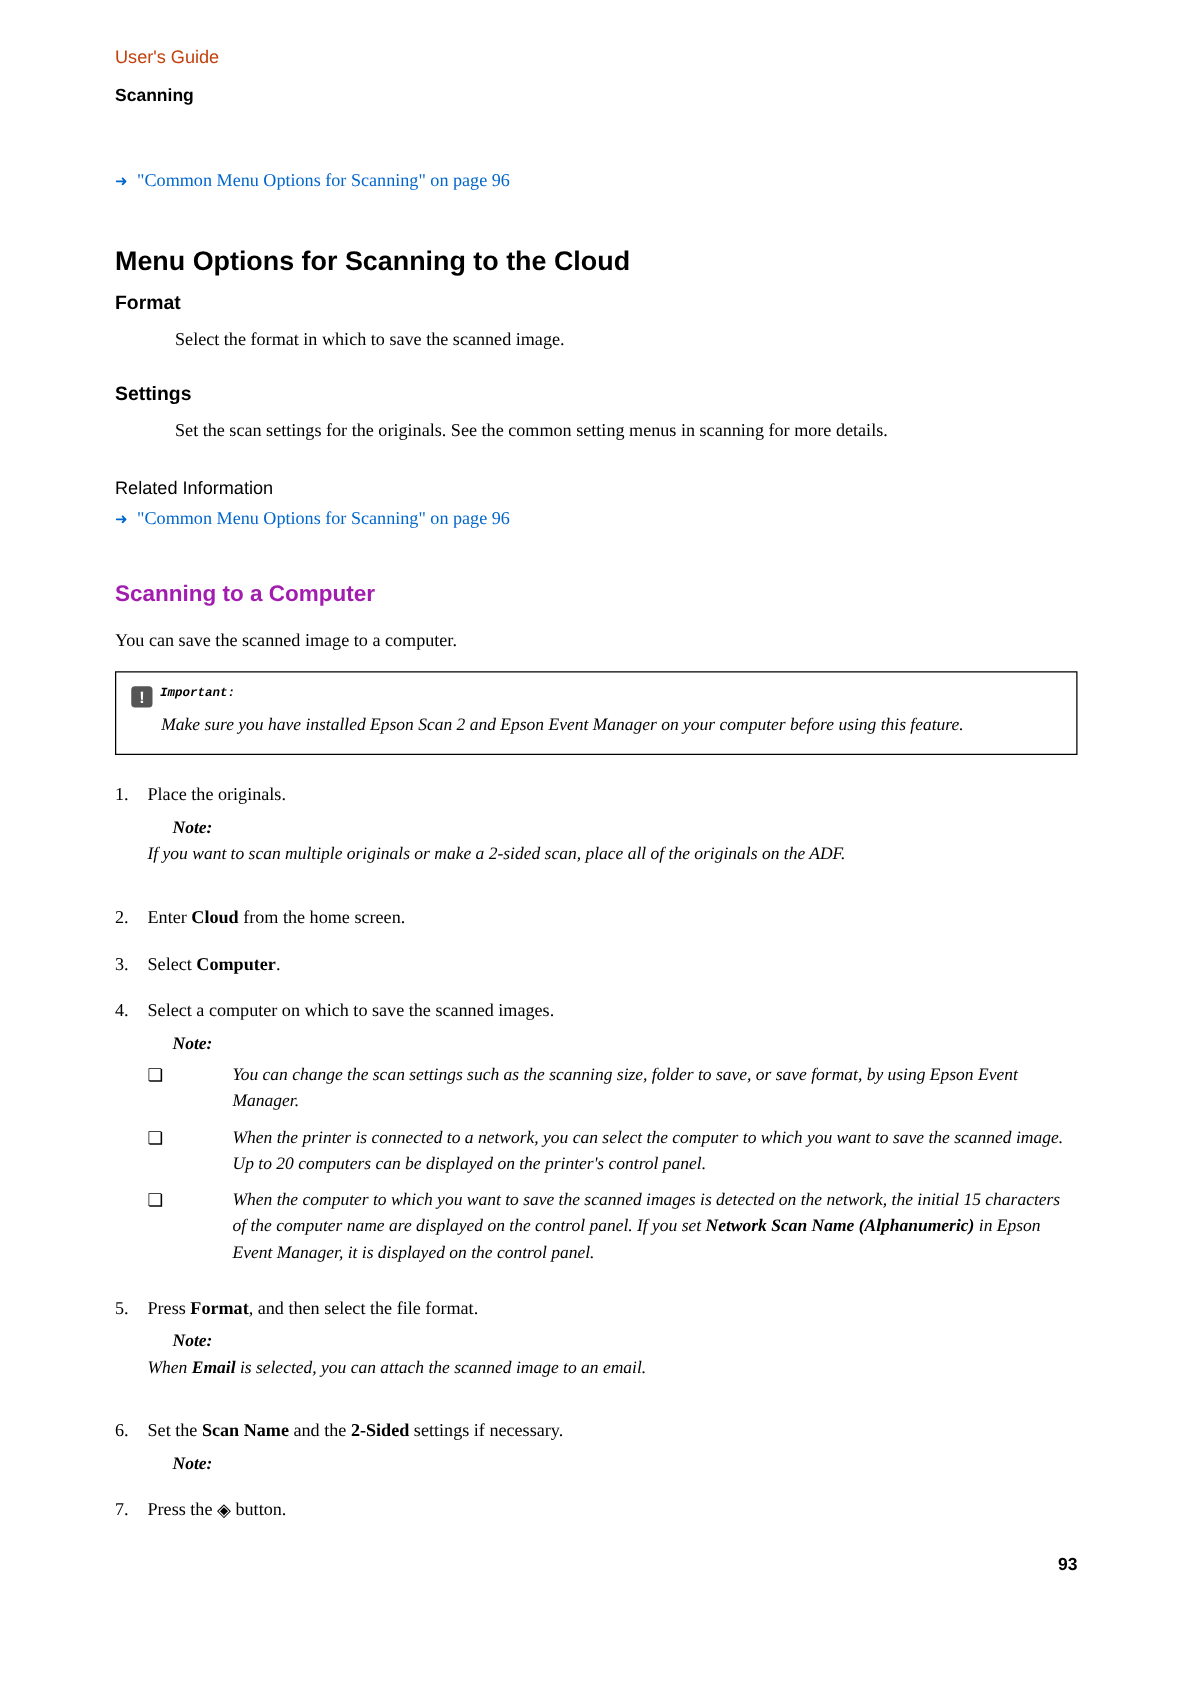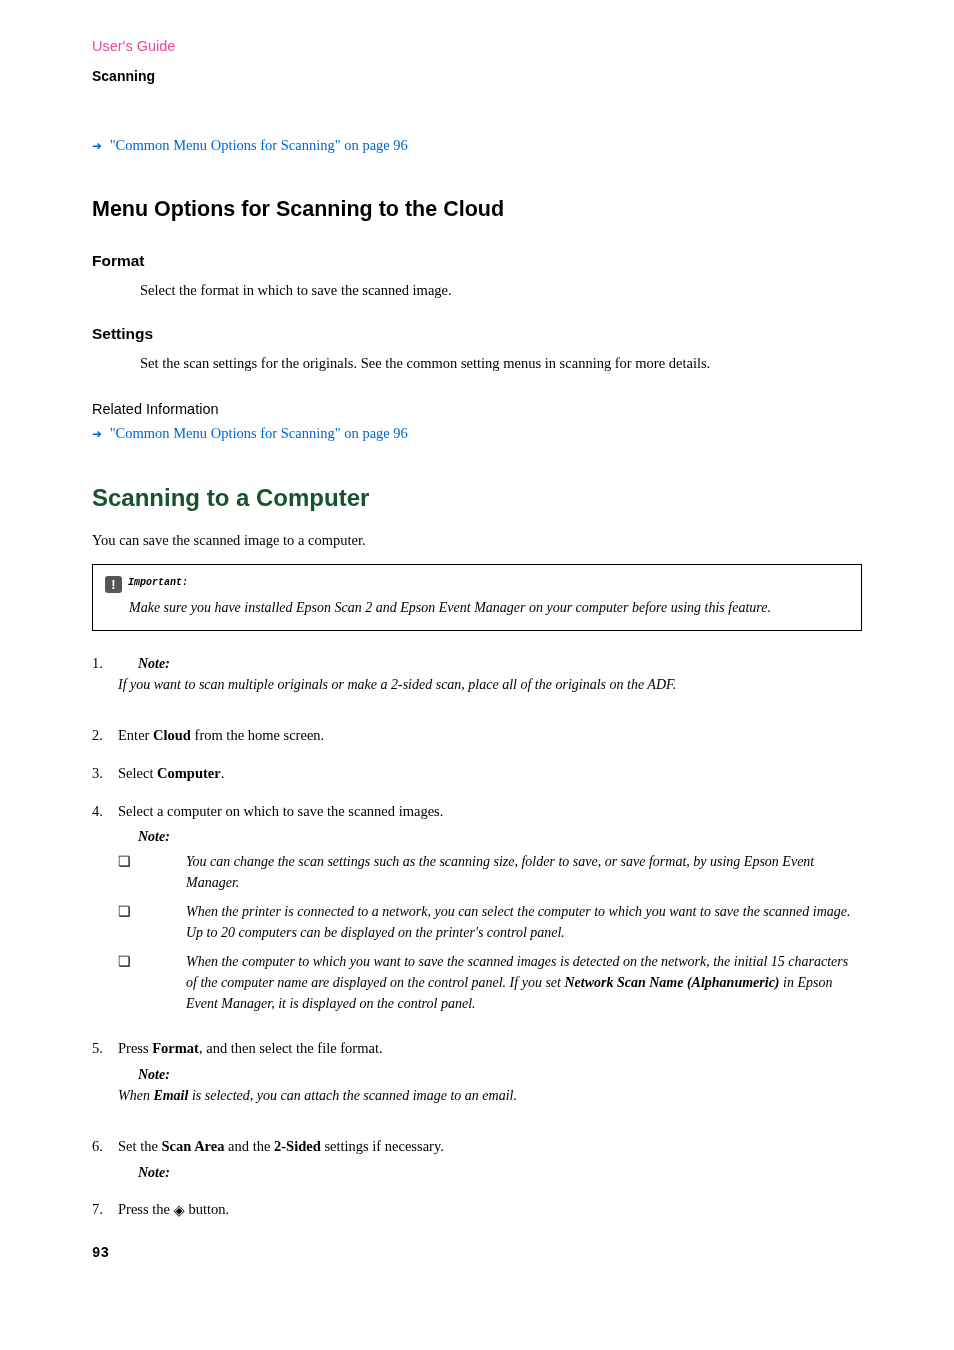--- a/index.html
+++ b/index.html
@@ -10,21 +10,21 @@
       background: white;
       padding: 36px 92px 30px 92px;
       color: #000;
       font-size: 14.5px;
       line-height: 1.5;
     }
     .header-title {
       font-family: 'Segoe UI', Arial, sans-serif;
       font-size: 14.5px;
       font-weight: normal;
-      color: #ec4899;
+      color: #c2410c;
       margin-bottom: 8px;
     }
     .section-label {
       font-family: 'Segoe UI', Arial, sans-serif;
       font-weight: bold;
       font-size: 14px;
       margin-bottom: 48px;
     }
     .link-row {
       margin-bottom: 36px;
@@ -39,27 +39,27 @@
     .link {
       color: #0066cc;
       text-decoration: none;
       font-family: Georgia, serif;
     }
     .h2 {
       font-family: 'Segoe UI', Arial, sans-serif;
       font-weight: bold;
       font-size: 21.5px;
       color: #000;
-      margin-bottom: 24px;
+      margin-bottom: 6px;
     }
     .h1 {
       font-family: 'Segoe UI', Arial, sans-serif;
       font-weight: bold;
-      font-size: 24px;
-      color: #14532d;
+      font-size: 18px;
+      color: #a21caf;
       margin-bottom: 14px;
       margin-top: 36px;
     }
     .h3 {
       font-family: 'Segoe UI', Arial, sans-serif;
       font-weight: bold;
       font-size: 15.5px;
       color: #000;
       margin-bottom: 8px;
       margin-top: 0;
@@ -170,22 +170,22 @@
     }
     .bold-inline { font-weight: bold; font-style: inherit; }
     .serif-bold { font-weight: bold; }
     .diamond-icon {
       display: inline-block;
       font-style: normal;
       font-family: Arial, sans-serif;
       transform: translateY(1px);
     }
     .page-num {
-      text-align: left;
-      font-family: Liberation Mono, monospace;
+      text-align: right;
+      font-family: Liberation Sans, sans-serif;
       font-weight: bold;
       font-size: 14px;
       margin-top: 22px;
     }
   </style>
 </head>
 <body>
 
 <div class="header-title">User's Guide</div>
 <div class="section-label">Scanning</div>
@@ -216,20 +216,21 @@
   <div class="important-header">
     <span class="important-icon">!</span>
     <span class="important-label">Important:</span>
   </div>
   <div class="important-body">Make sure you have installed Epson Scan 2 and Epson Event Manager on your computer before using this feature.</div>
 </div>
 
 <div class="list-item step-gap">
   <div class="list-num">1.</div>
   <div class="list-body">
+    <div class="inner">Place the originals.</div>
     <div class="note-label">Note:</div>
     <div class="note-body">If you want to scan multiple originals or make a 2-sided scan, place all of the originals on the ADF.</div>
   </div>
 </div>
 
 <div class="list-item step-gap">
   <div class="list-num">2.</div>
   <div class="list-body"><span>Enter </span><span class="serif-bold">Cloud</span><span> from the home screen.</span></div>
 </div>
 
@@ -265,21 +266,21 @@
   <div class="list-body">
     <div class="inner"><span>Press </span><span class="serif-bold">Format</span><span>, and then select the file format.</span></div>
     <div class="note-label">Note:</div>
     <div class="note-body"><span>When </span><span class="bold-inline">Email</span><span> is selected, you can attach the scanned image to an email.</span></div>
   </div>
 </div>
 
 <div class="list-item step-gap">
   <div class="list-num">6.</div>
   <div class="list-body">
-    <div class="inner"><span>Set the </span><span class="serif-bold">Scan Area</span><span> and the </span><span class="serif-bold">2-Sided</span><span> settings if necessary.</span></div>
+    <div class="inner"><span>Set the </span><span class="serif-bold">Scan Name</span><span> and the </span><span class="serif-bold">2-Sided</span><span> settings if necessary.</span></div>
     <div class="note-label">Note:</div>
   </div>
 </div>
 
 <div class="list-item">
   <div class="list-num">7.</div>
   <div class="list-body"><span>Press the </span><span class="diamond-icon">◈</span><span> button.</span></div>
 </div>
 
 <div class="page-num">93</div>

